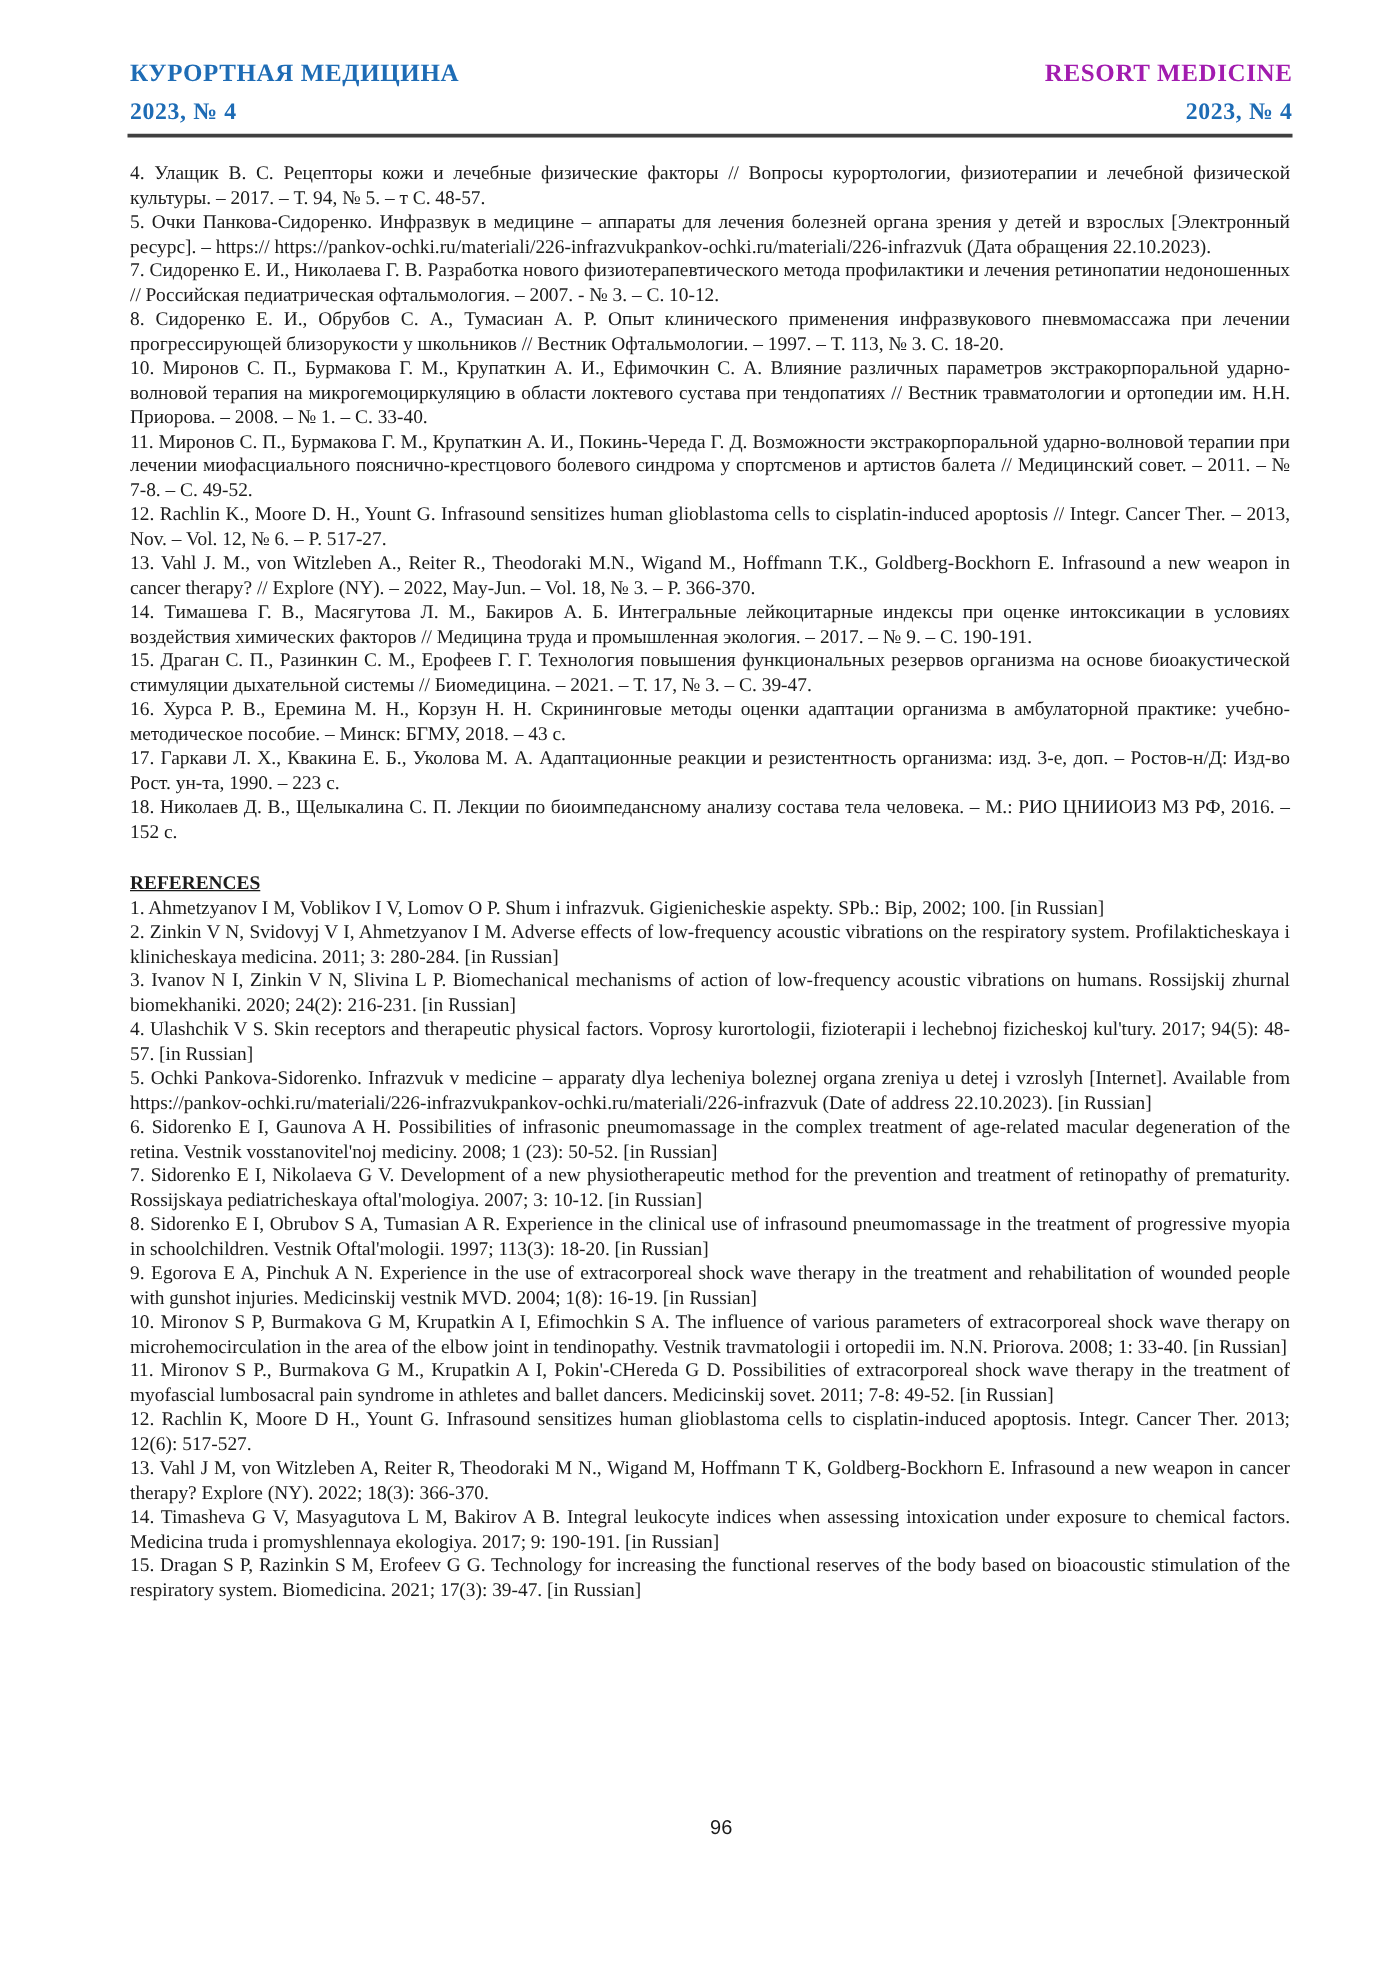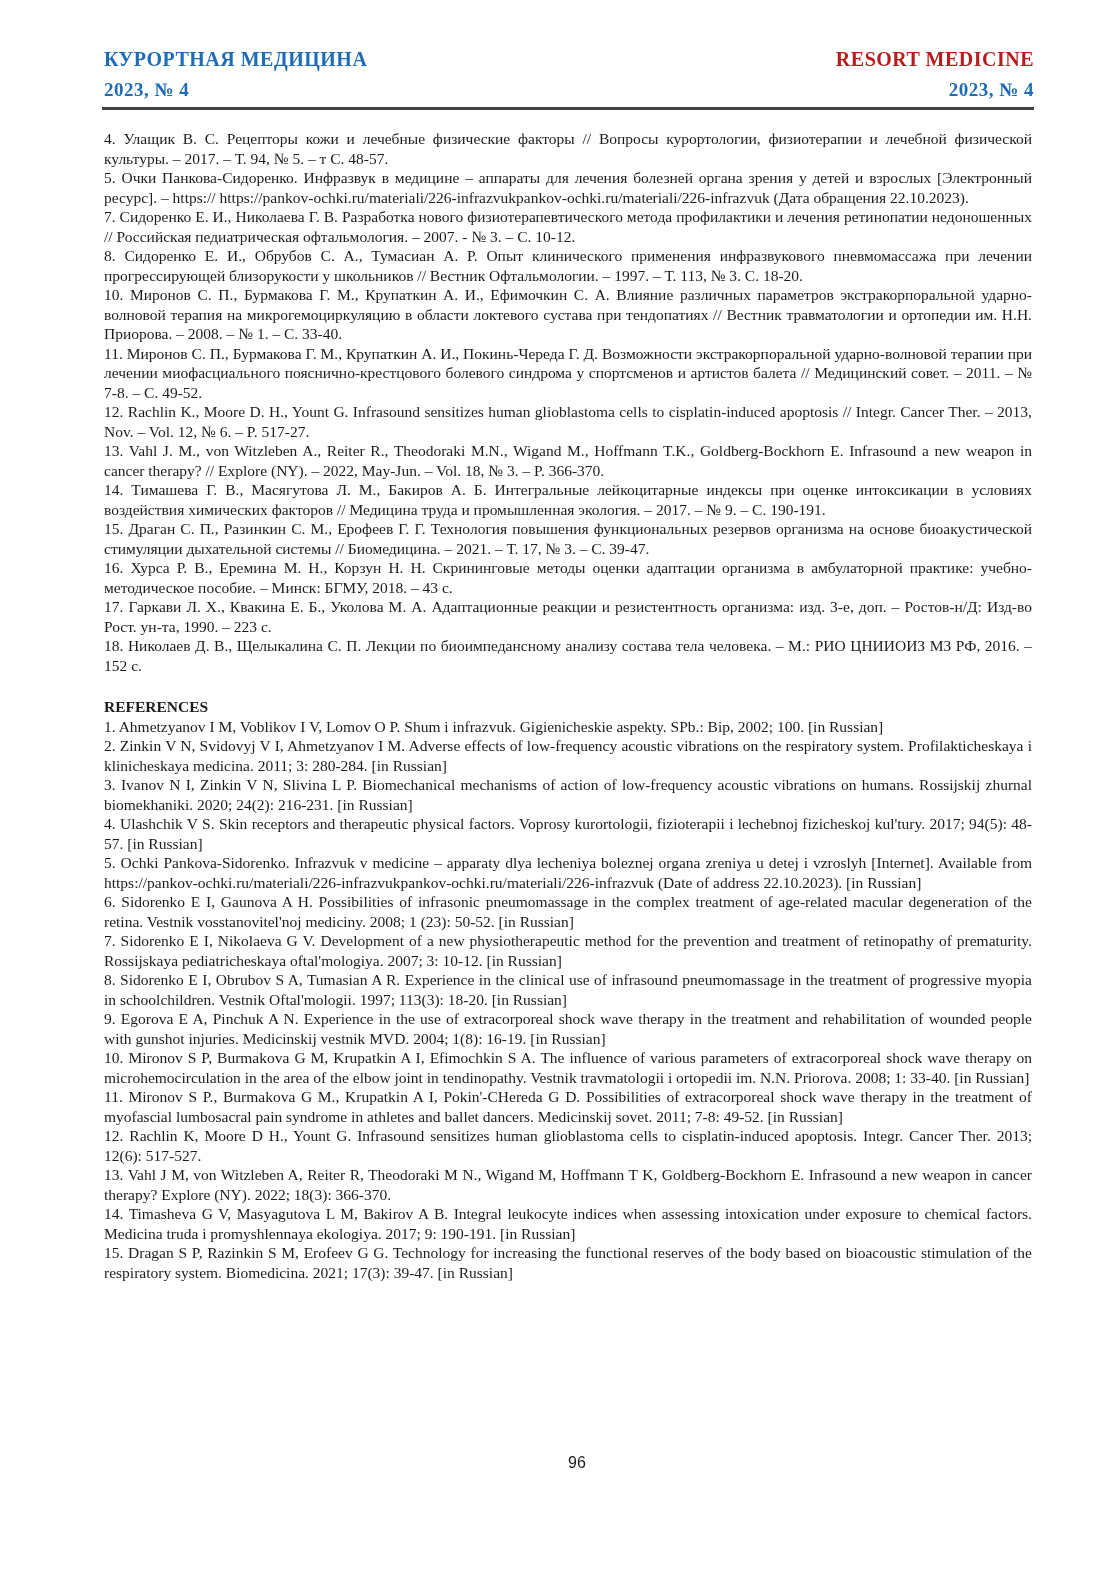--- a/index.html
+++ b/index.html
@@ -61,20 +61,21 @@
     line-height: 19.5px;
     text-align: justify;
     overflow-wrap: break-word;
   }
   .references-heading {
     margin: 22px 0 0 0;
     font-size: 15.5px;
     line-height: 19.5px;
     font-weight: bold;
     text-align: left;
+    text-decoration: underline;
   }
   
   .footer {
     position: absolute;
     left: 0;
     top: 1454px;
     width: 100%;
     text-align: center;
     font-family: "Liberation Sans", sans-serif;
     font-size: 16px;
@@ -86,21 +87,21 @@
 
 <div class="page">
 
   <div class="header">
     <div class="header-cols">
       <div class="header-block left">
         <span class="journal-title" style="color: rgb(30, 108, 181);">КУРОРТНАЯ МЕДИЦИНА</span>
         <span class="journal-issue" style="color: rgb(30, 108, 181);">2023, № 4</span>
       </div>
       <div class="header-block right">
-        <span class="journal-title" style="color: #b91c1c;">RESORT MEDICINE</span>
+        <span class="journal-title" style="color: #a21caf;">RESORT MEDICINE</span>
         <span class="journal-issue" style="color: rgb(30, 108, 181);">2023, № 4</span>
       </div>
     </div>
   </div>
   <hr class="header-rule">
 
   <div class="content">
 
     <div>
         <p class="ref">4. Улащик В. С. Рецепторы кожи и лечебные физические факторы // Вопросы курортологии, физиотерапии и лечебной физической культуры. – 2017. – Т. 94, № 5. – т С. 48-57.</p>

